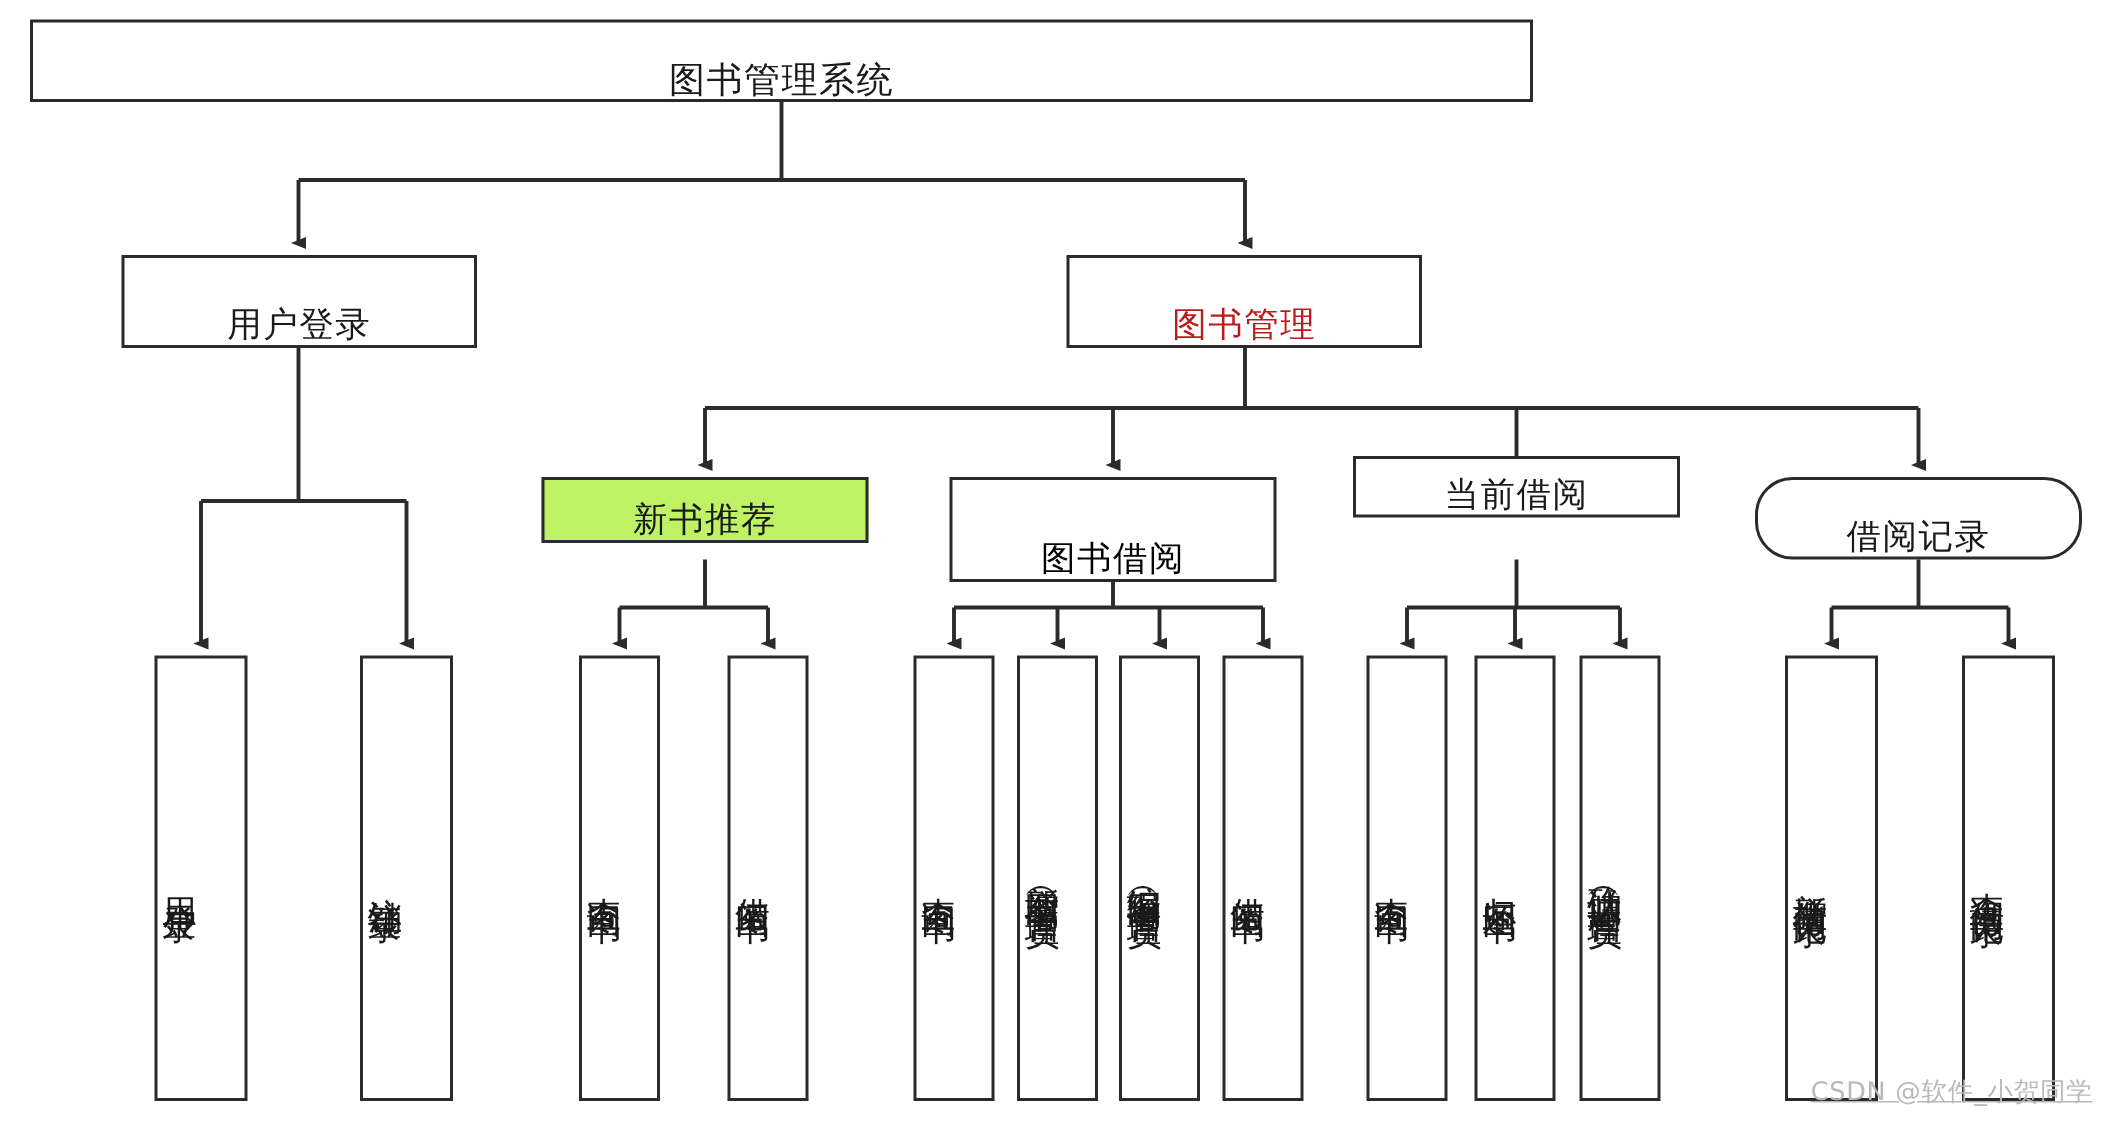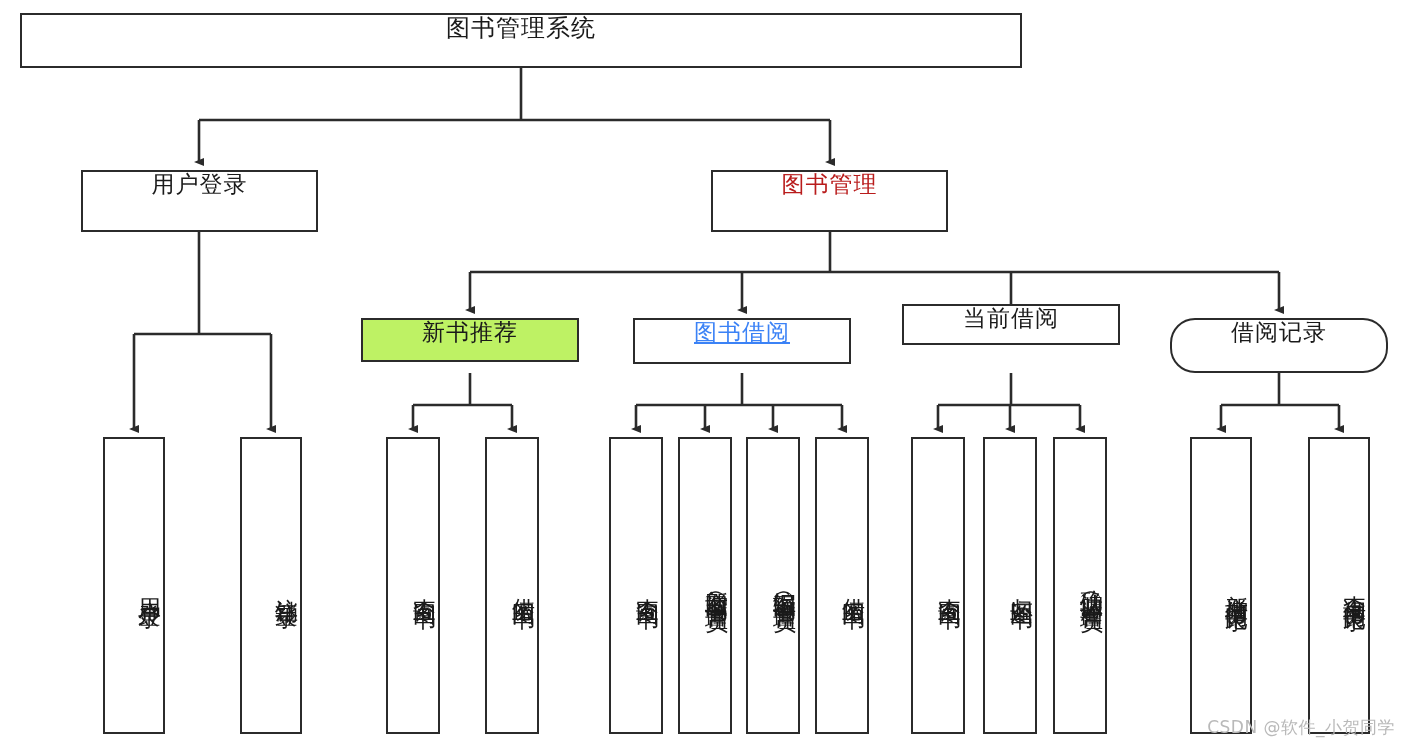--- a/index.html
+++ b/index.html
@@ -24,21 +24,21 @@
     top: 0;
     width: 1405px;
     height: 747px;
   }
   .node {
     position: absolute;
     box-sizing: border-box;
     background: #ffffff;
     border: 2.5px solid #2b2b2b;
     display: flex;
-    align-items: flex-start;
+    align-items: flex-end;
     justify-content: center;
     color: #1a1a1a;
   }
   .node-h {
     font-size: 23px;
     line-height: 1.1;
     letter-spacing: 1px;
     white-space: nowrap;
   }
   .node-title {
@@ -52,20 +52,21 @@
     letter-spacing: 3px;
     white-space: nowrap;
     padding: 4px 0;
   }
   .watermark {
     position: absolute;
     font-size: 17px;
     color: #b9b9b9;
     white-space: nowrap;
     letter-spacing: 0.5px;
+    text-decoration: underline;
   }
 </style>
 </head>
 <body>
 
 <div id="diagram-root" style="background: rgb(255, 255, 255);">
 
   <svg id="diagram-svg" viewBox="0 0 1405 747" xmlns="http://www.w3.org/2000/svg">
     <defs>
       <marker id="arrow" markerWidth="10" markerHeight="10" refX="5" refY="5" orient="auto" markerUnits="userSpaceOnUse">
@@ -127,21 +128,21 @@
   <div class="node node-h" id="node-l2-0" style="left: 81px; top: 170px; width: 237px; height: 62px; background: rgb(255, 255, 255); border-color: rgb(43, 43, 43); color: rgb(26, 26, 26);">
     <span>用户登录</span>
   </div>
   <div class="node node-h" id="node-l2-1" style="left: 711px; top: 170px; width: 237px; height: 62px; background: rgb(255, 255, 255); border-color: rgb(43, 43, 43); color: #b91c1c;">
     <span>图书管理</span>
   </div>
 
   <div class="node node-h" id="node-l3-0" style="left: 361px; top: 318px; width: 218px; height: 44px; background: #bef264; border-color: rgb(43, 43, 43); color: rgb(26, 26, 26);">
     <span>新书推荐</span>
   </div>
-  <div class="node node-h" id="node-l3-1" style="left: 633px; top: 318px; width: 218px; height: 46px; background: rgb(255, 255, 255); border-color: rgb(43, 43, 43); color: #3b82f6; text-decoration: underline;">
+  <div class="node node-h" id="node-l3-1" style="left: 633px; top: 318px; width: 218px; height: 70px; background: rgb(255, 255, 255); border-color: rgb(43, 43, 43); color: #000000;">
     <span>图书借阅</span>
   </div>
   <div class="node node-h" id="node-l3-2" style="left: 902px; top: 304px; width: 218px; height: 41px; background: rgb(255, 255, 255); border-color: rgb(43, 43, 43); color: rgb(26, 26, 26);">
     <span>当前借阅</span>
   </div>
   <div class="node node-h" id="node-l3-3" style="left: 1170px; top: 318px; width: 218px; height: 55px; background: rgb(255, 255, 255); border-color: rgb(43, 43, 43); color: rgb(26, 26, 26); border-radius: 25px;">
     <span>借阅记录</span>
   </div>
 
   <div class="node node-v" id="node-leaf-0" style="left: 103px; top: 437px; width: 62px; height: 297px; background: rgb(255, 255, 255); border-color: rgb(43, 43, 43); color: rgb(26, 26, 26);">

